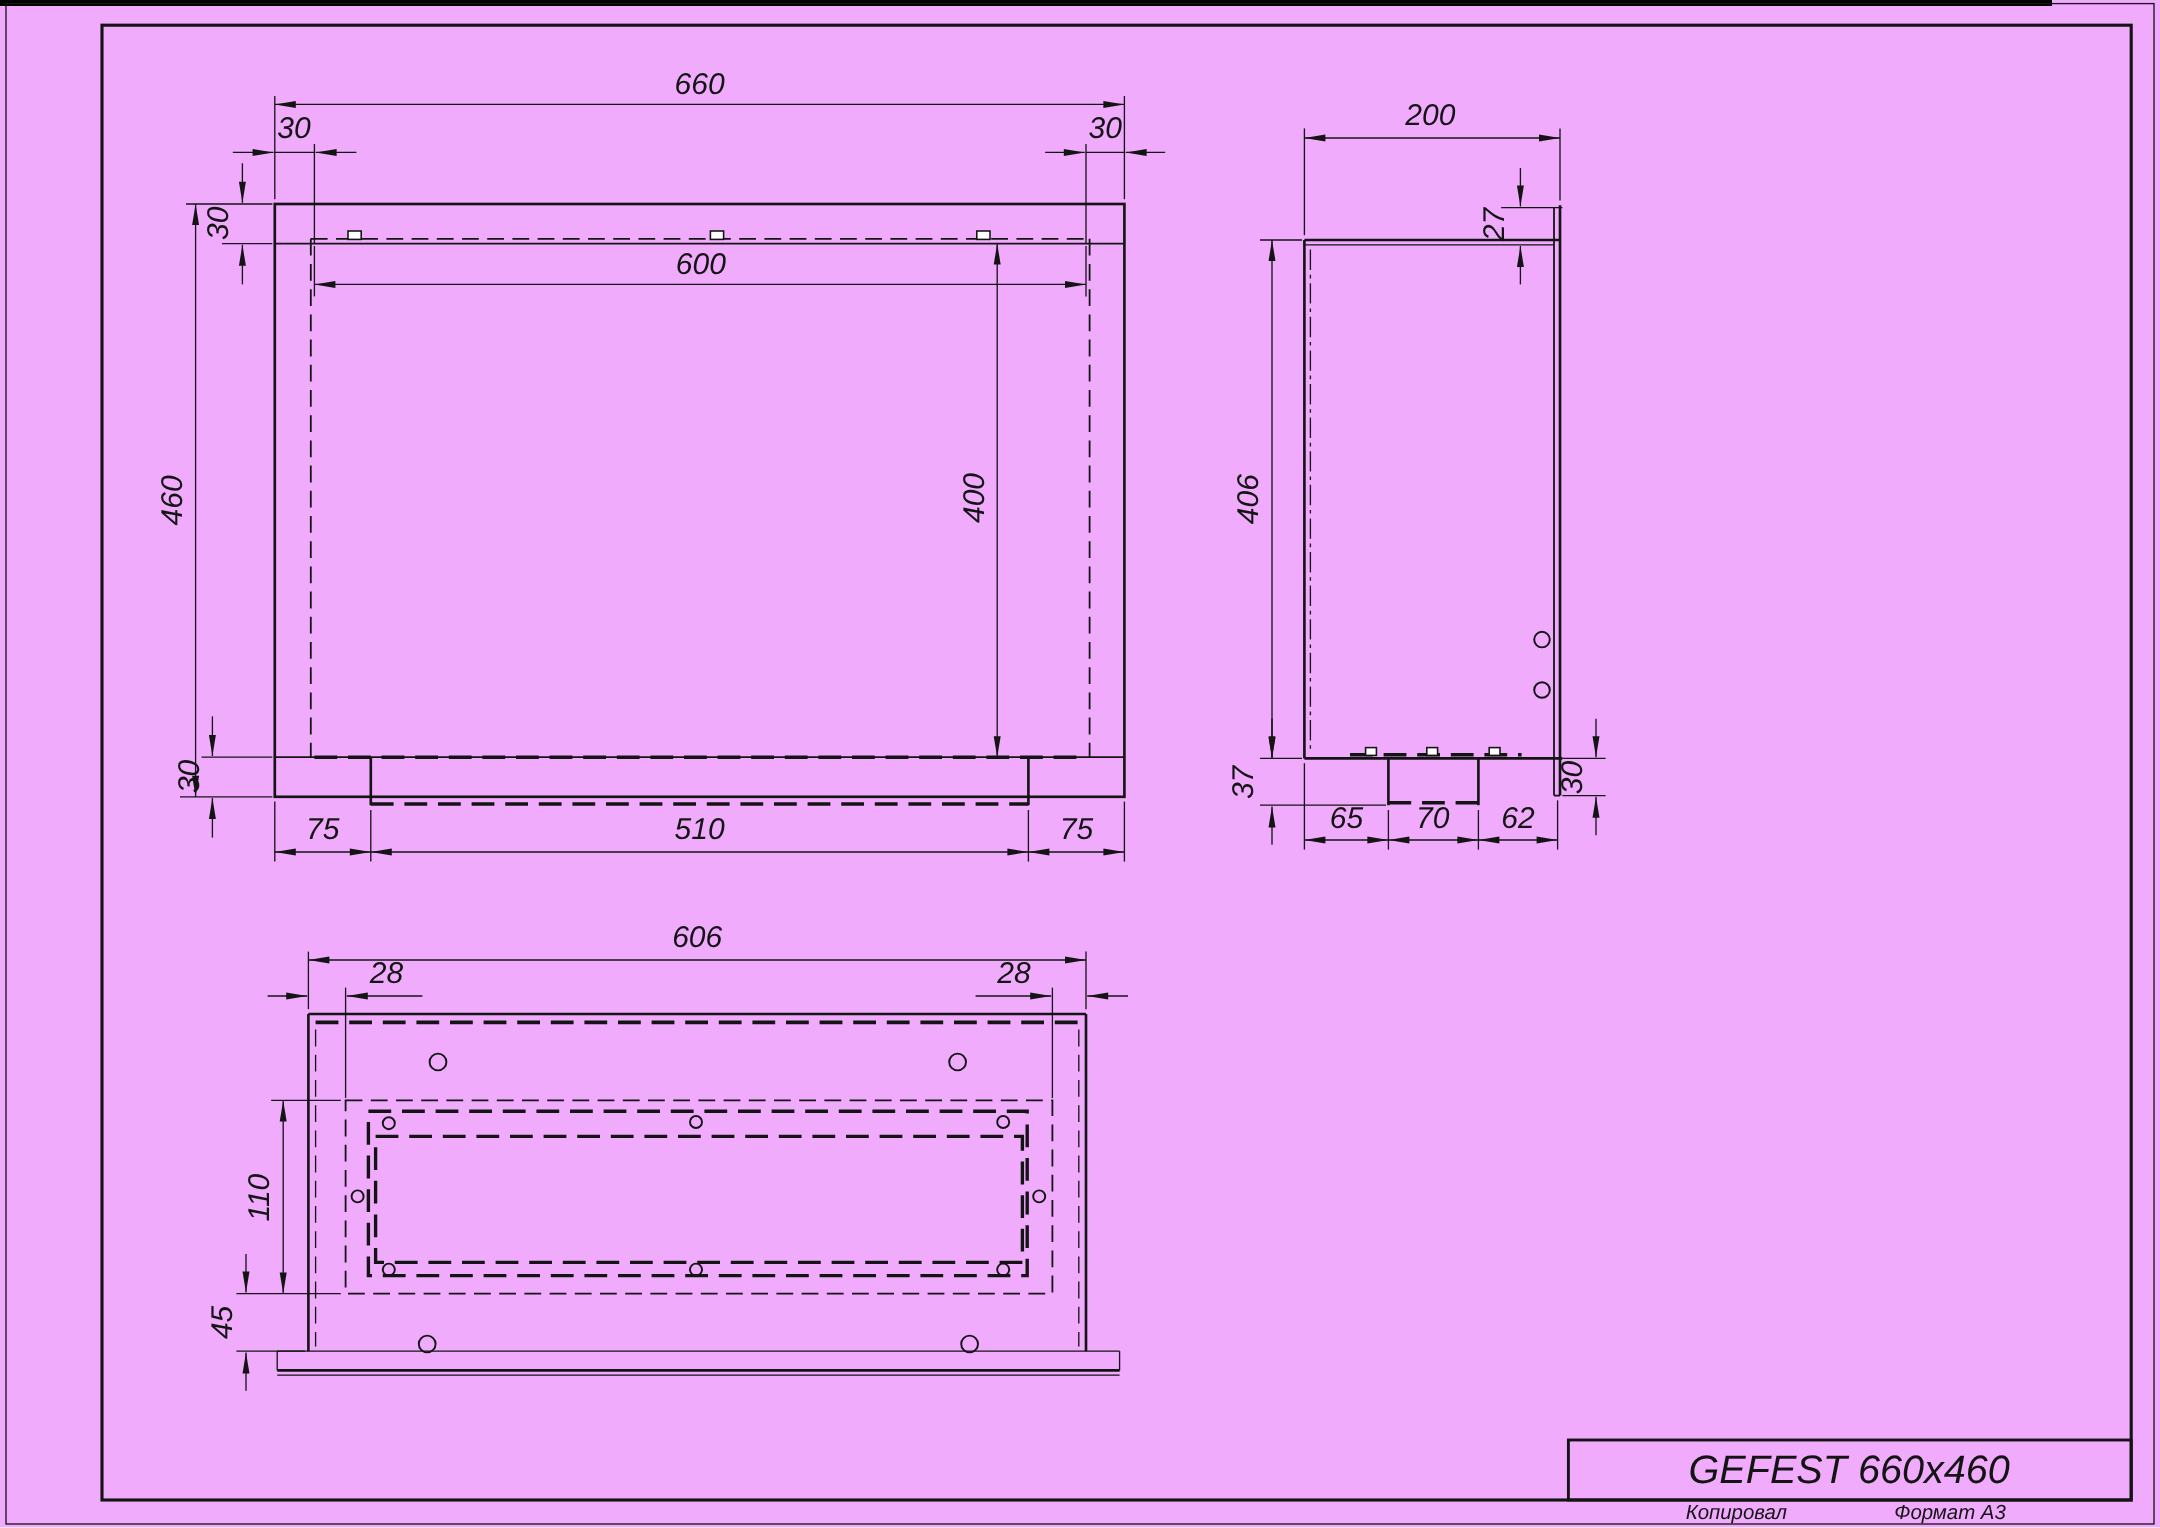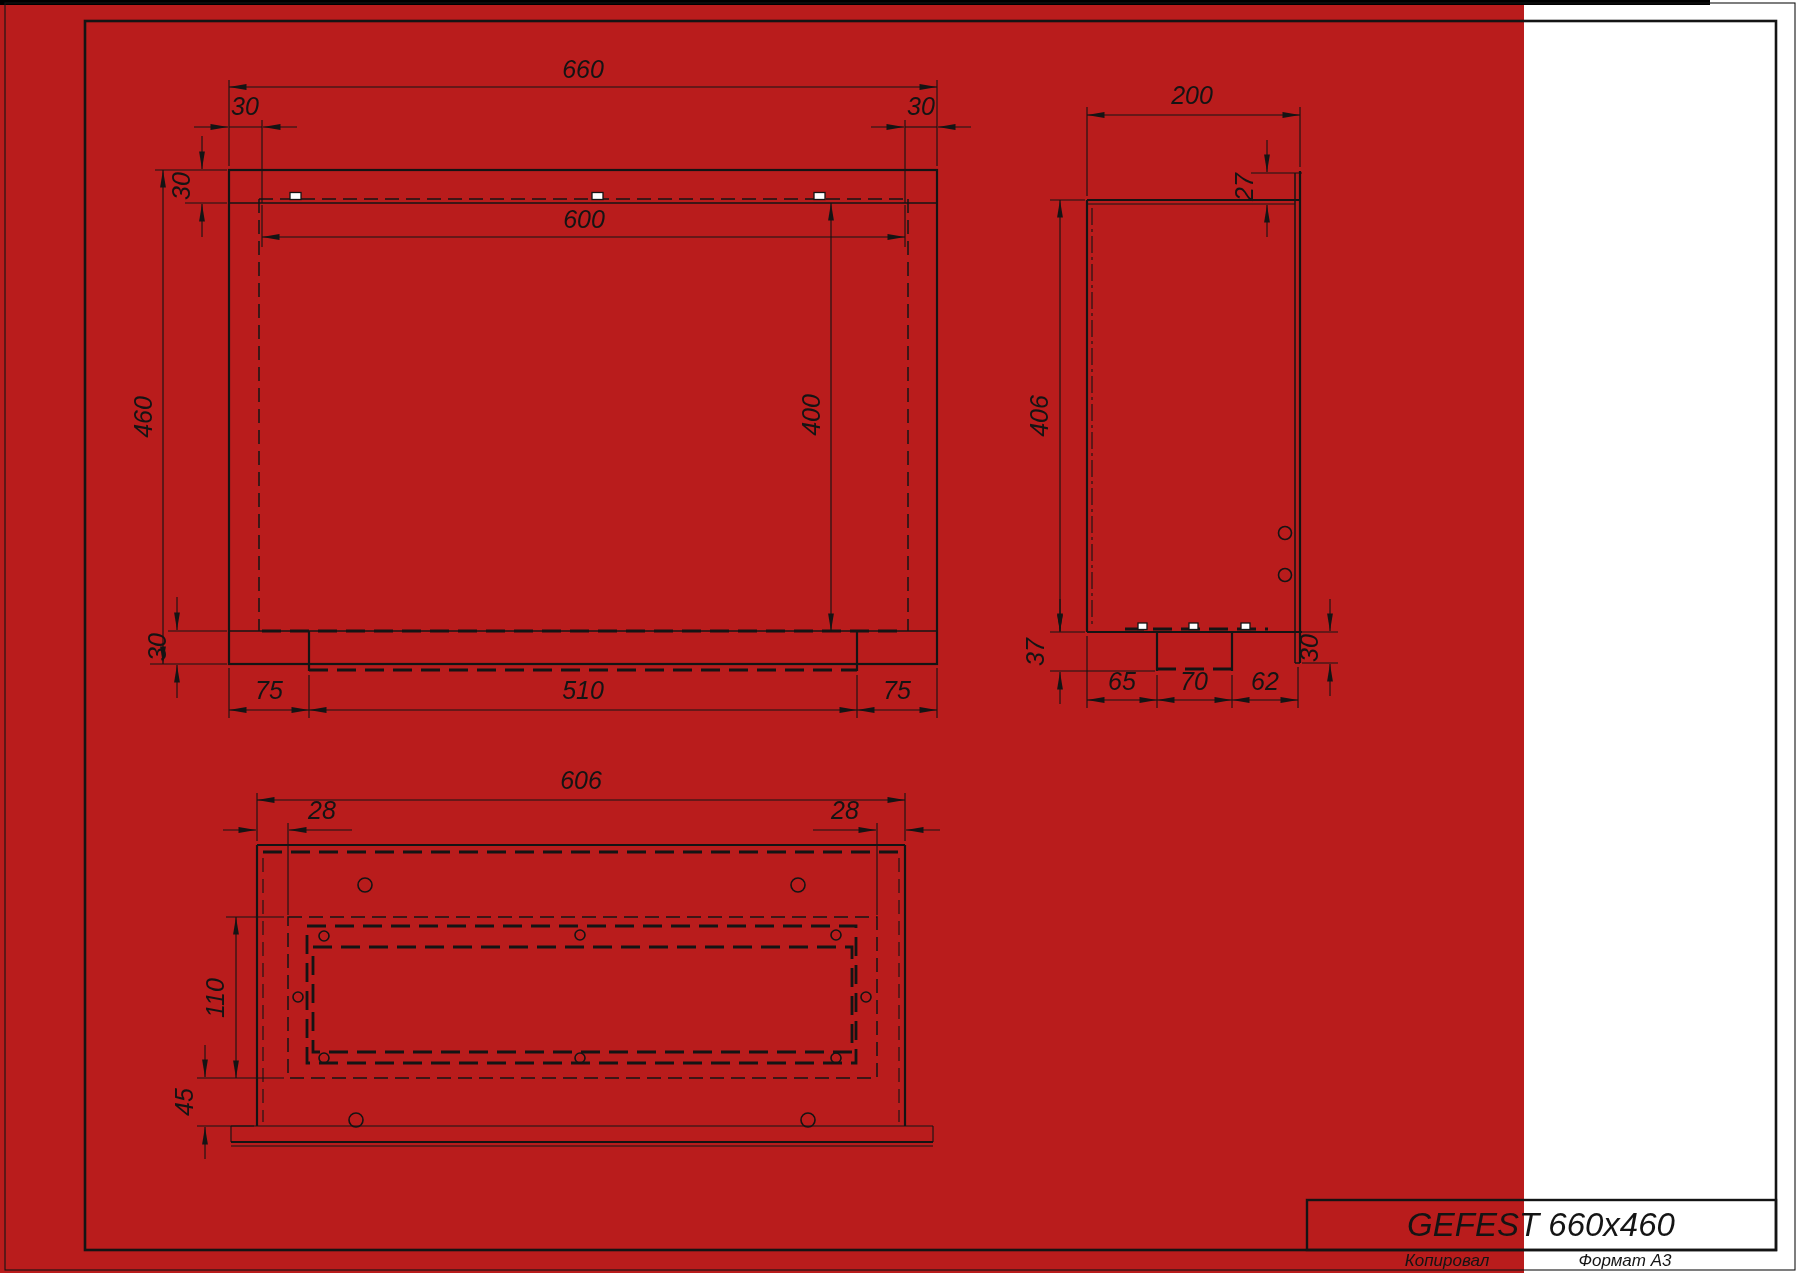--- a/index.html
+++ b/index.html
@@ -1,16 +1,16 @@
 <!DOCTYPE html>
 <html><head>
 <meta charset="utf-8">
 <style>
   html,body{margin:0;padding:0;background:#ffffff;}
-  .sheet{width:1524px;height:1273px;position:relative;background:#b91c1c;
+  .sheet{width:1800px;height:1273px;position:relative;background:#f0abfc;
          font-family:"Liberation Sans", sans-serif;}
   svg{display:block;}
   .ln{stroke:#141414;fill:none;}
   .w1{stroke-width:1.1;}
   .w14{stroke-width:1.5;}
   .w2{stroke-width:2.2;}
   .w3{stroke-width:3;}
   .dash-thin{stroke-dasharray:14 7;}
   .dash-bold{stroke-dasharray:19 9;}
   .dashdot{stroke-dasharray:17 4 3 4;}

